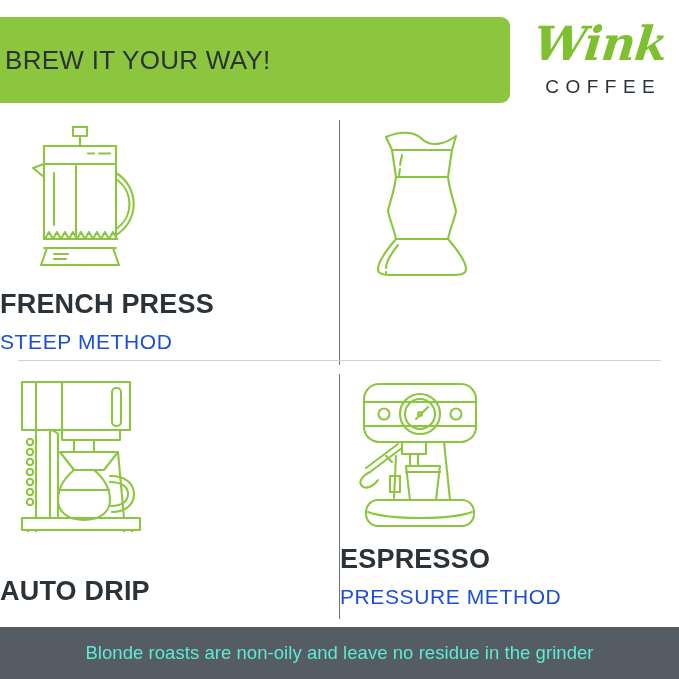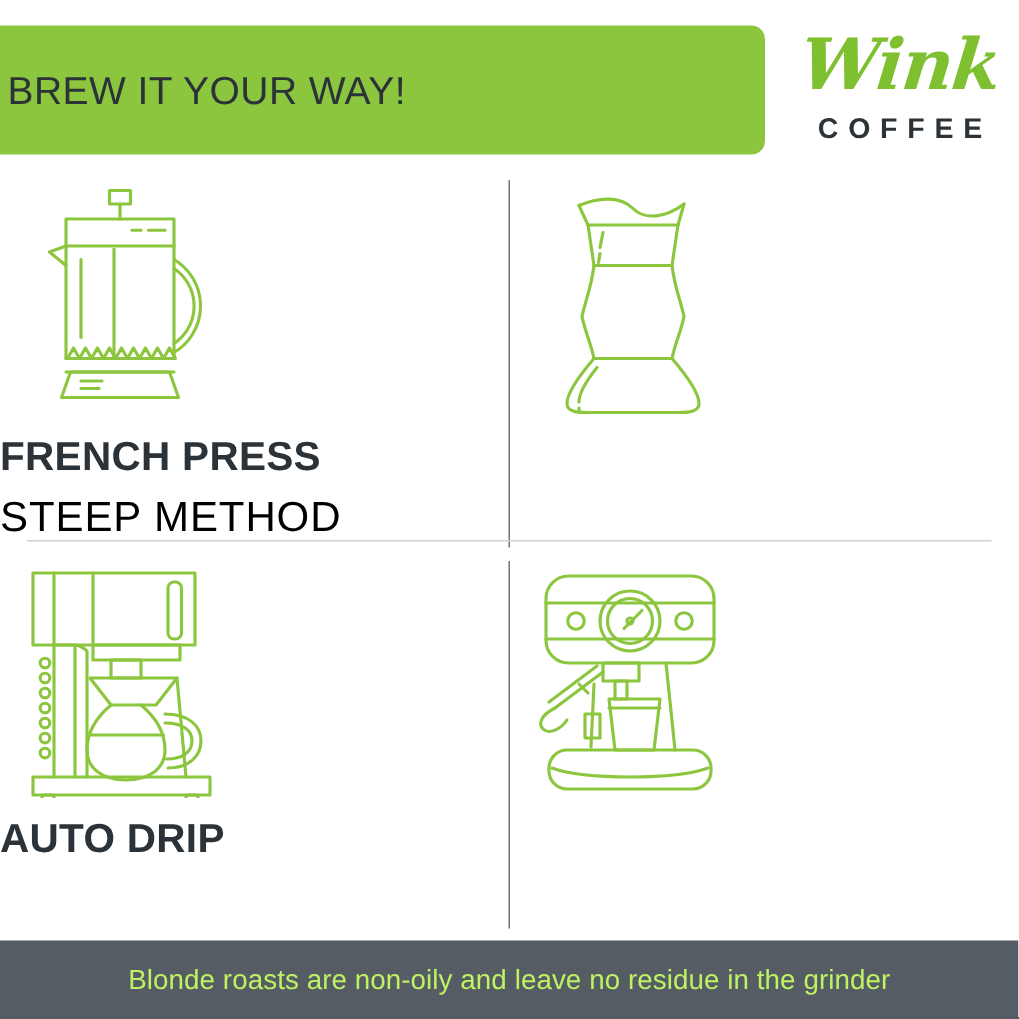--- a/index.html
+++ b/index.html
@@ -76,21 +76,21 @@
     transform: skewX(-6deg);
   }
 
   #brand-word {
     position: absolute;
     left: 8px;
     top: 62px;
     width: 152px;
     color: #2B3238;
     font-size: 19px;
-    font-weight: bold;
+    font-weight: normal;
     letter-spacing: 6.5px;
     text-align: center;
     text-indent: 6.5px;
     font-family: "Liberation Sans", sans-serif;
   }
 
   
   #grid {
     position: absolute;
     left: 0;
@@ -120,21 +120,21 @@
   .cell {
     position: absolute;
     width: 339px;
     height: 253px;
     display: flex;
     flex-direction: column;
     align-items: flex-start;
   }
   #cell-0 { left: 0;     top: 0;   }
   #cell-1 { left: 340px; top: 0;   }
-  #cell-2 { left: 0;     top: 255px; }
+  #cell-2 { left: 0;     top: 255px; gap: 32px; }
   #cell-3 { left: 340px; top: 255px; }
 
   .cell-icon {
     height: 160px;
     display: flex;
     align-items: center;
     justify-content: center;
     margin-top: 5px;
   }
 
@@ -143,22 +143,22 @@
     font-size: 27px;
     font-weight: bold;
     letter-spacing: 0.2px;
     line-height: 1;
     margin-top: 14px;
     font-family: "Liberation Sans", sans-serif;
     white-space: nowrap;
   }
 
   .cell-sub {
-    color: #000000;
-    font-size: 28px;
+    color: #1d4ed8;
+    font-size: 21px;
     font-weight: normal;
     letter-spacing: 0.6px;
     line-height: 1;
     margin-top: 13px;
     font-family: "Liberation Sans", sans-serif;
     white-space: nowrap;
   }
 
   
   #footer {
@@ -167,21 +167,21 @@
     top: 627px;
     width: 679px;
     height: 52px;
     background: #555C63;
     display: flex;
     align-items: center;
     justify-content: center;
   }
 
   #footer-text {
-    color: #bef264;
+    color: #5eead4;
     font-size: 18.5px;
     letter-spacing: 0.05px;
     font-family: "Liberation Sans", sans-serif;
     white-space: nowrap;
   }
 
   svg { display: block; }
 </style>
 </head>
 <body>
@@ -349,20 +349,22 @@
 
           <path d="M66 94 h34 l-4 34 h-26 z"></path>
           <path d="M66 100 h34"></path>
 
           <path d="M104 70 L110 128"></path>
 
           <rect x="26" y="128" width="108" height="26" rx="12"></rect>
           <path d="M28 140 C50 148 110 148 132 140"></path>
         </svg>
       </div>
+      <div class="cell-title">ESPRESSO</div>
+      <div class="cell-sub">PRESSURE METHOD</div>
     </div>
 
   </div>
 
   <div id="footer">
     <div id="footer-text">Blonde roasts are non-oily and leave no residue in the grinder</div>
   </div>
 
 </div>
 

